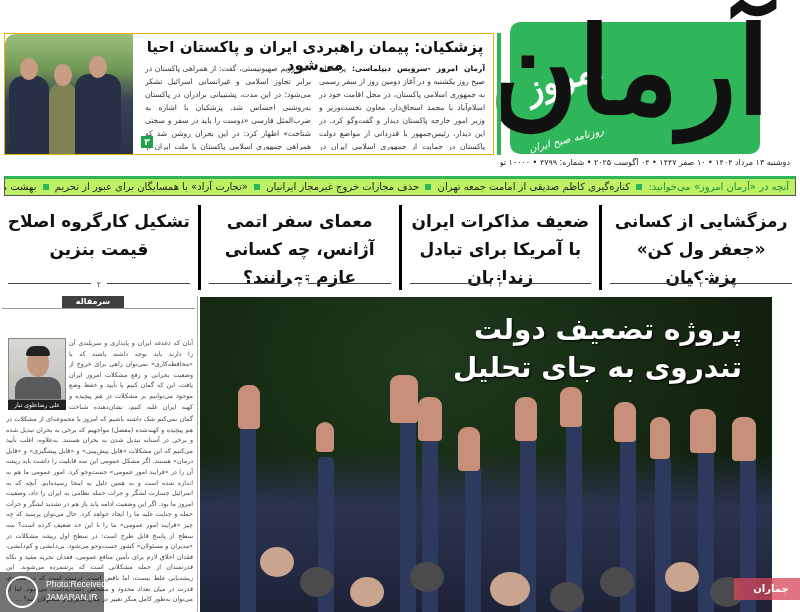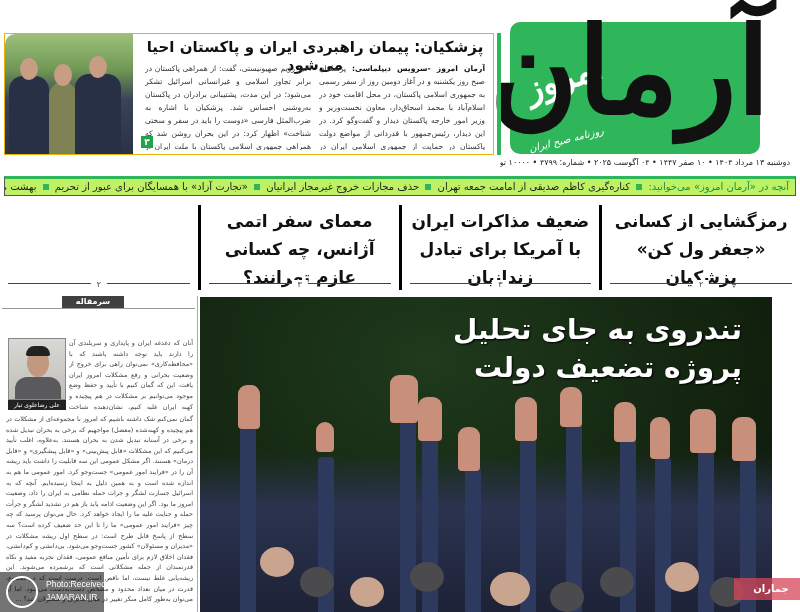--- a/index.html
+++ b/index.html
@@ -131,20 +131,21 @@
     <div class="hl-text">ضعیف مذاکرات ایران با آمریکا برای تبادل زندانیان</div>
     <div class="hl-rule"></div>
     <div class="hl-num">۳</div>
   </div>
   <div class="hl">
     <div class="hl-text">معمای سفر اتمی آژانس، چه کسانی عازم تهرانند؟</div>
     <div class="hl-rule"></div>
     <div class="hl-num">۳</div>
   </div>
   <div class="hl">
+    <div class="hl-text">تشکیل کارگروه اصلاح قیمت بنزین</div>
     <div class="hl-rule"></div>
     <div class="hl-num">۲</div>
   </div>
 </div>
 
 <div class="editorial">
   <div class="ed-label">سرمقاله</div>
   <div class="ed-rule"></div>
   <div class="ed-photo-box">
     <div class="body"></div>
@@ -186,22 +187,22 @@
   <div class="headball bald" style="left:60px;top:250px;"></div>
   <div class="headball" style="left:100px;top:270px;"></div>
   <div class="headball bald" style="left:150px;top:280px;"></div>
   <div class="headball" style="left:210px;top:265px;"></div>
   <div class="headball bald" style="left:290px;top:275px;width:40px;height:34px;"></div>
   <div class="headball" style="left:350px;top:285px;"></div>
   <div class="headball" style="left:400px;top:270px;"></div>
   <div class="headball bald" style="left:465px;top:265px;"></div>
   <div class="headball" style="left:510px;top:280px;"></div>
   <div class="main-title">
+    <div>پروژه تضعیف دولت</div>
     <div>تندروی به جای تحلیل</div>
-    <div>پروژه تضعیف دولت</div>
   </div>
 </div>
 <div class="right-margin"></div>
 <div class="jamaran-stamp">جماران</div>
 
 <div class="watermark">
   <div class="wm-logo"></div>
   <div class="wm-text">
     <div>Photo:Received</div>
     <div>JAMARAN.IR</div>

